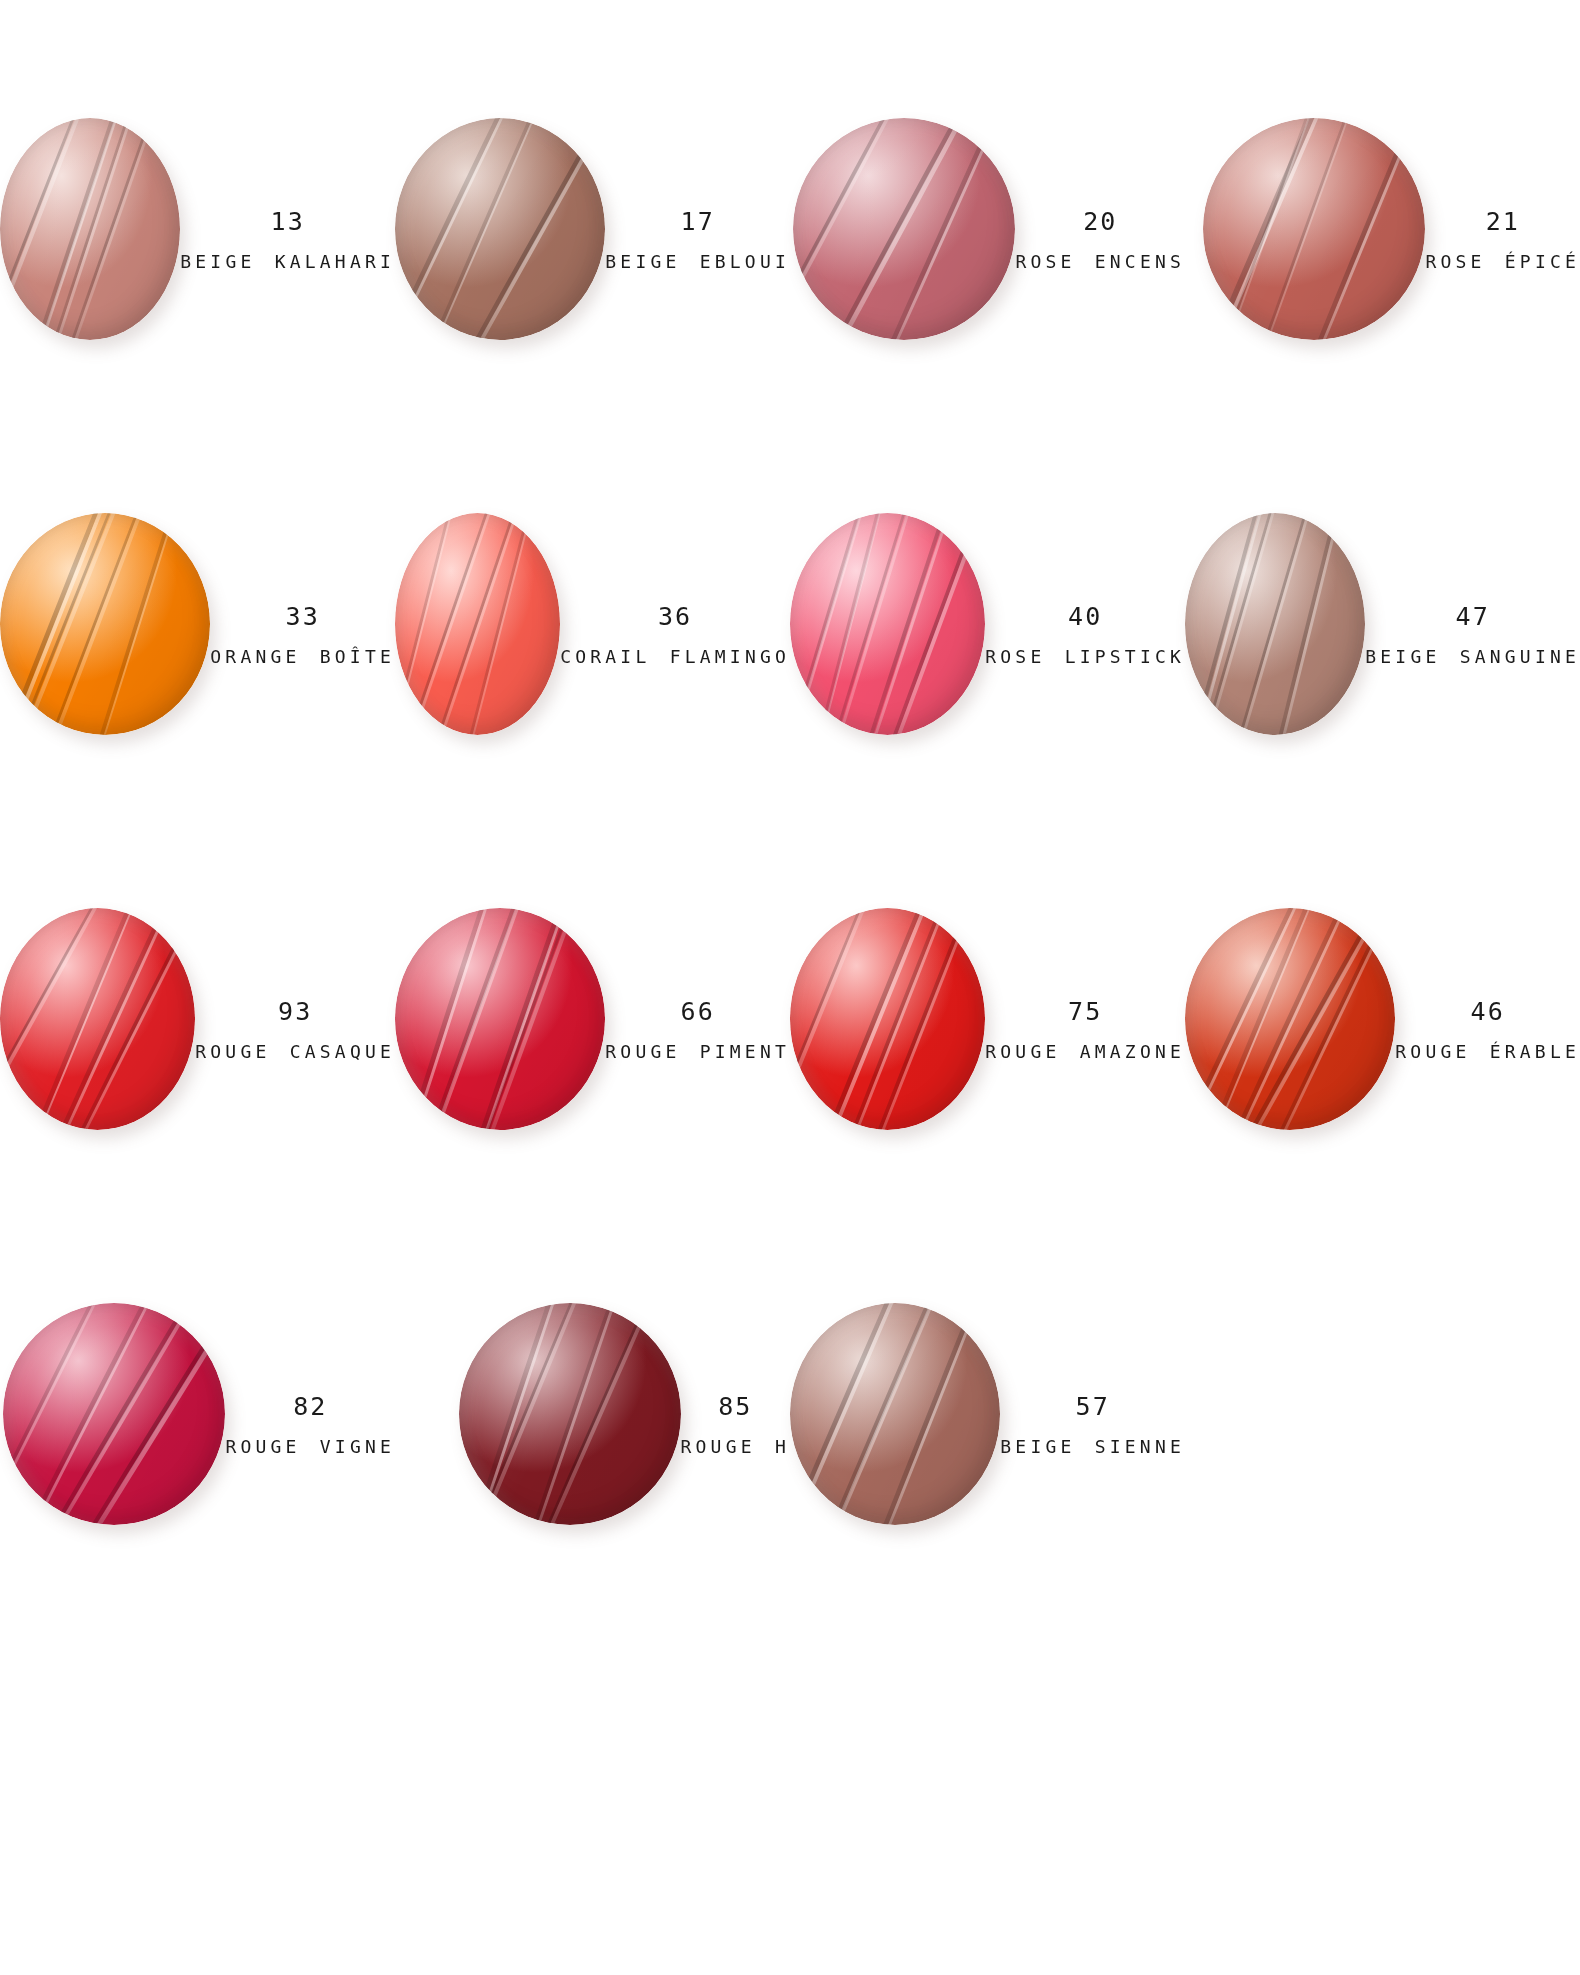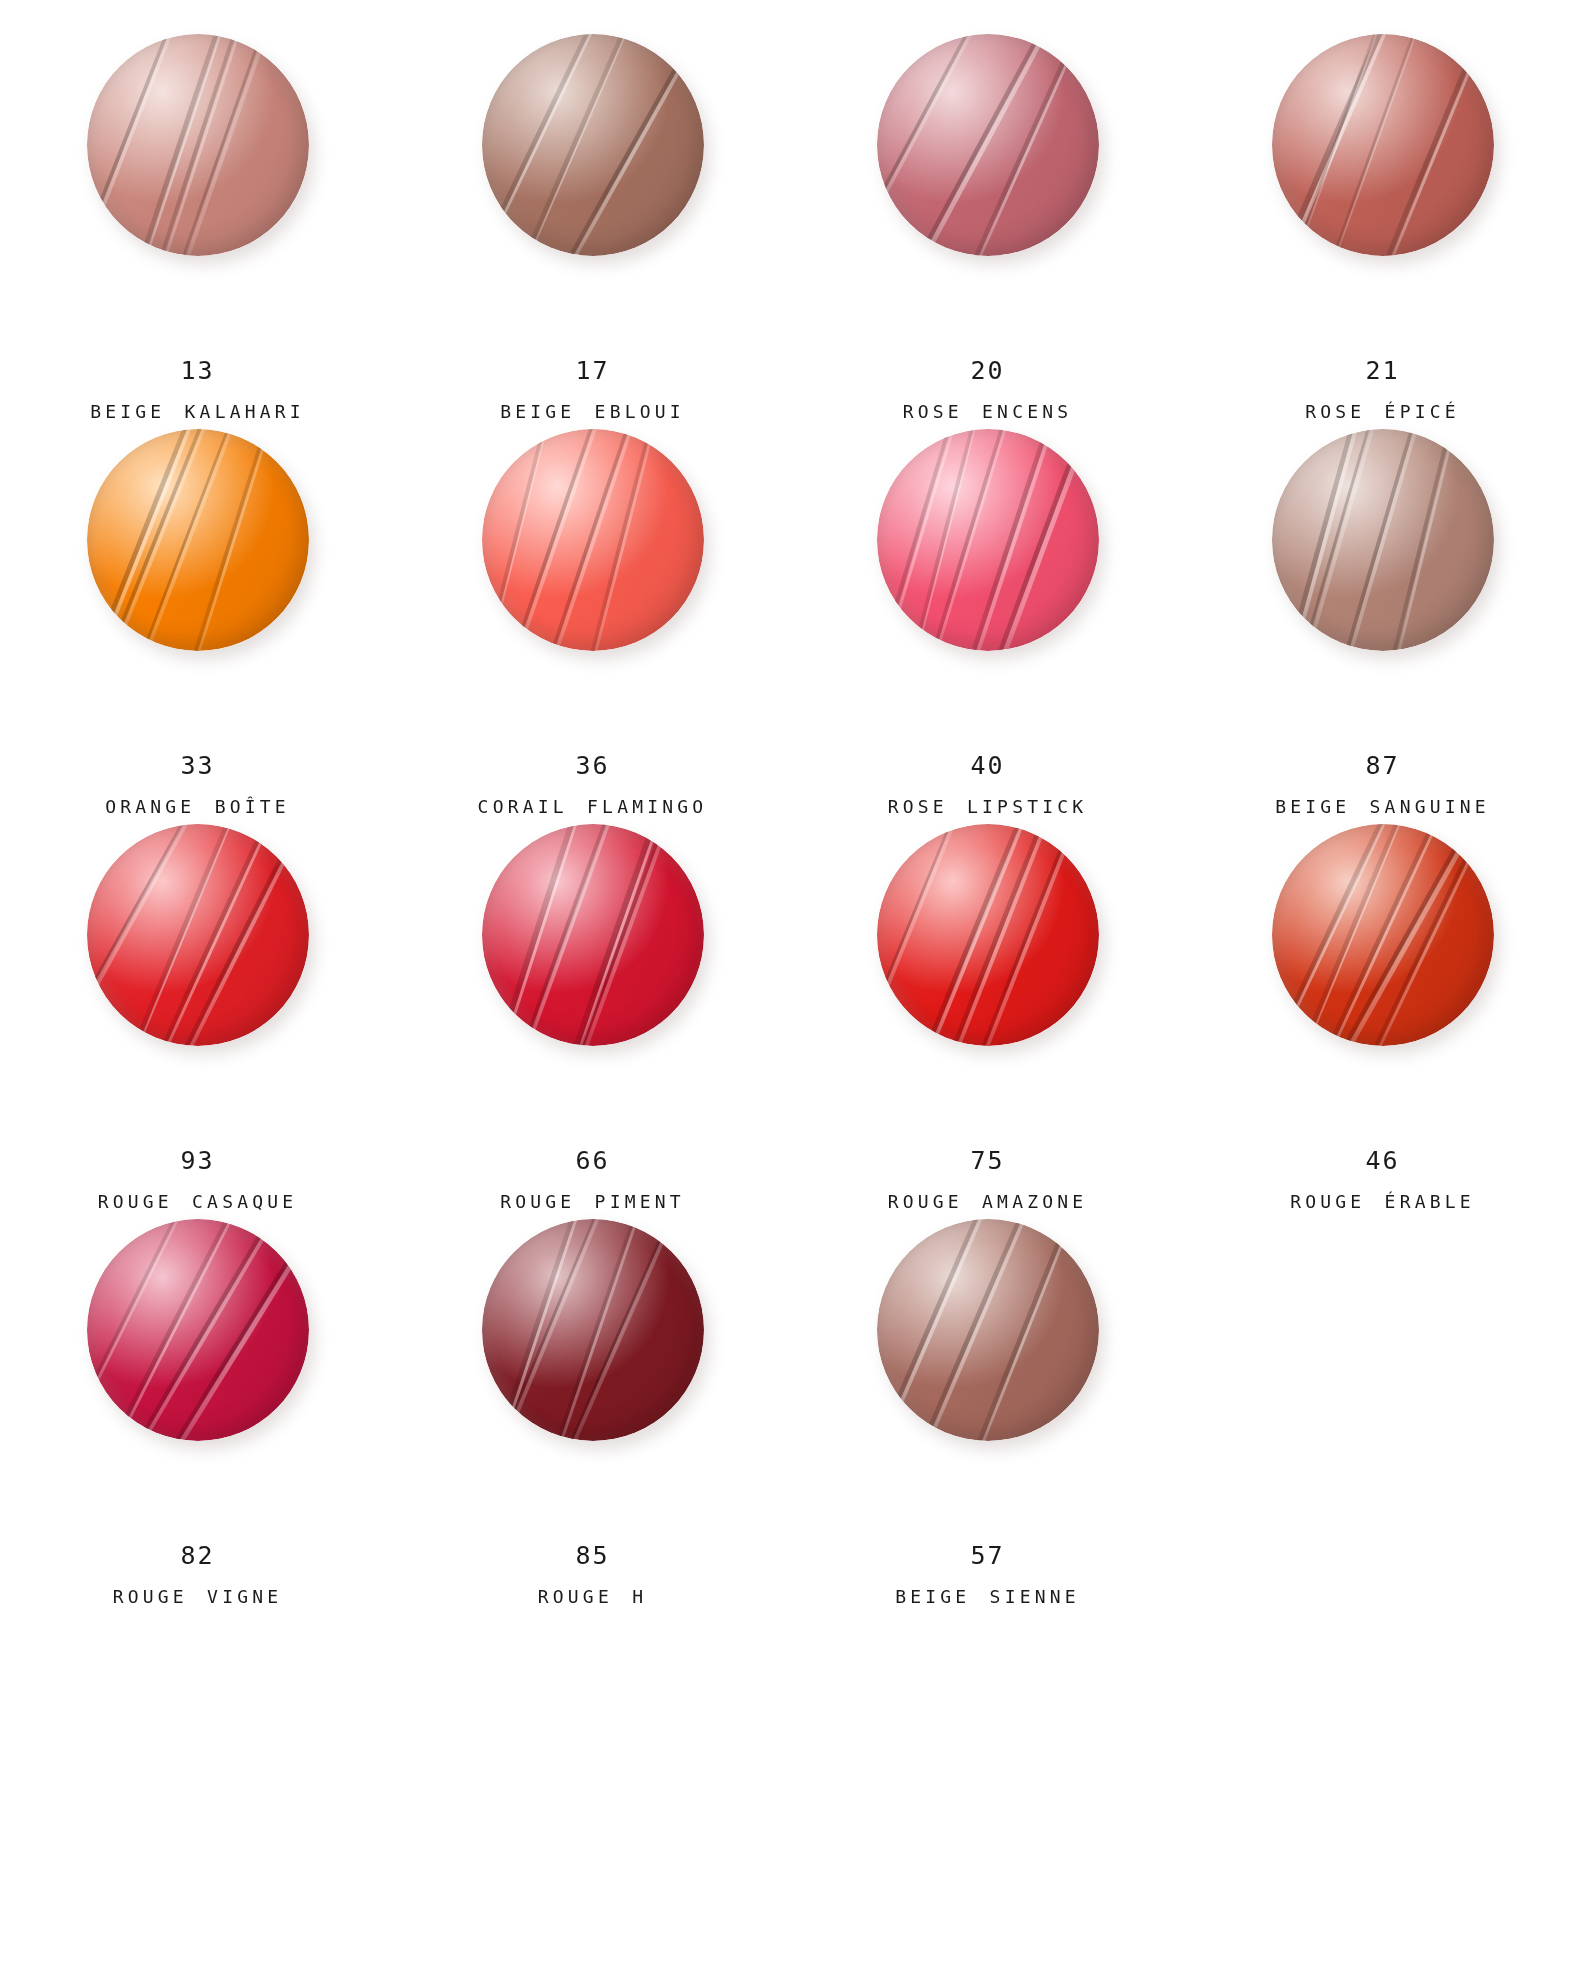--- a/index.html
+++ b/index.html
@@ -19,23 +19,23 @@
     display: grid;
     grid-template-columns: repeat(4, 395px);
     grid-auto-rows: 395px;
     padding: 28px 0 0 0;
     width: 1580px;
   }
 
   .shade-cell {
     position: relative;
     display: flex;
-    flex-direction: column;
+    flex-direction: row;
     align-items: center;
-    justify-content: space-between;
+    justify-content: flex-end;
   }
 
   .swatch-wrap {
     position: relative;
     width: 222px;
     height: 222px;
     margin-top: 6px;
   }
 
   .swatch {
@@ -303,21 +303,21 @@
             <div class="streak sh" style="left: 47.3948%; width: 1.3829%; transform: rotate(16.3109deg); opacity: 0.81;"></div>
             <div class="streak hi" style="left: 48.8211%; width: 1.49324%; transform: rotate(16.3109deg); opacity: 0.58;"></div>
             <div class="streak sh" style="left: 62.5159%; width: 1.55966%; transform: rotate(13.9017deg); opacity: 0.67;"></div>
             <div class="streak hi" style="left: 64.0836%; width: 1.1835%; transform: rotate(13.9017deg); opacity: 0.66;"></div>
           </div>
           <div class="swatch-sheen"></div>
           <div class="swatch-edge"></div>
         </div>
       </div>
       <div class="shade-caption">
-        <div class="shade-number">87</div>
+        <div class="shade-number">47</div>
         <div class="shade-name">Beige Sanguine</div>
       </div>
     </div>
     <div class="shade-cell">
       <div class="swatch-wrap">
         <div class="swatch">
           <div class="swatch-body" style="background: radial-gradient(120% 120% at 34% 26%, rgba(245, 86, 90, 0.333) 0%, rgb(224, 31, 37) 42%, rgb(224, 31, 37) 64%, rgb(181, 20, 28) 100%);"></div>
           <div class="swatch-streaks">
             <div class="streak sh" style="left: 20.4404%; width: 1.30337%; transform: rotate(29.0249deg); opacity: 0.88;"></div>
             <div class="streak hi" style="left: 21.8031%; width: 1.66541%; transform: rotate(29.0249deg); opacity: 0.54;"></div>

